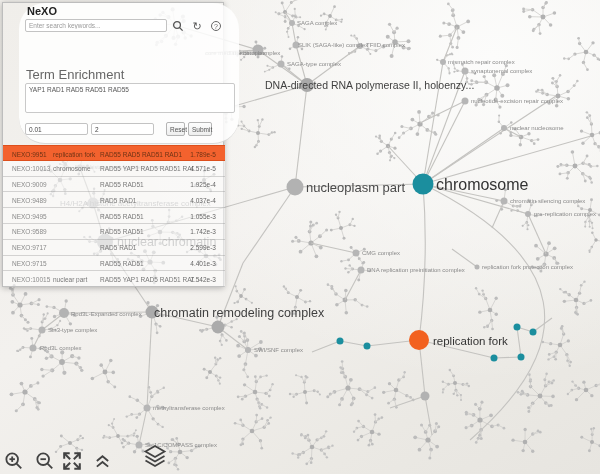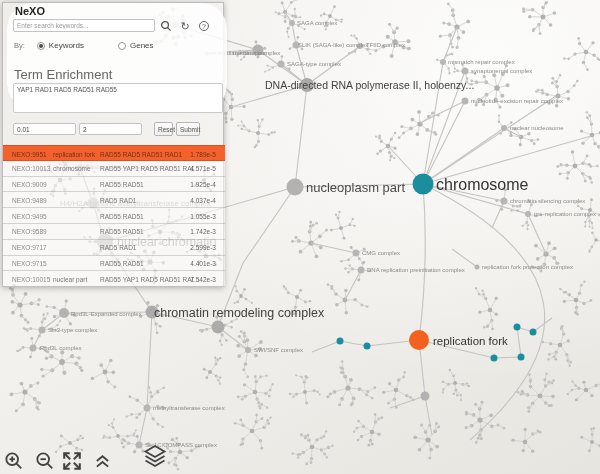--- a/index.html
+++ b/index.html
@@ -7,21 +7,21 @@
   .stage{position:relative;width:600px;height:474px;overflow:hidden;
     background:
       radial-gradient(ellipse at 82% 12%, #fcfcfb 0%, rgba(252,252,251,0) 55%),
       linear-gradient(150deg,#f0eeea 0%,#f3f1ee 45%,#ebe9e4 80%,#e7e5e0 100%);}
   svg#graph{position:absolute;left:0;top:0;}
   svg text{user-select:none;}
 
   
   .panel{position:absolute;left:2px;top:2px;width:222px;height:285px;
     border:1px solid #bdbdbd;box-shadow:0 1px 6px rgba(0,0,0,.28);}
-  .panel-top{position:absolute;left:4px;top:0;width:100%;height:108px;
+  .panel-top{position:absolute;left:16px;top:0;width:100%;height:141px;
     background:rgba(255,255,255,.84);border-bottom:1px solid rgba(150,150,150,.35);border-radius:26px;}
   .app-title{position:absolute;left:8px;top:2px;font-size:11px;font-weight:bold;color:#222;}
   .search-input{position:absolute;left:6px;top:16px;width:142px;height:13px;
     border:1px solid #c3c3c3;border-radius:2px;background:#fff;font-size:6.5px;color:#444;padding:0 3px;}
   .search-input::placeholder{color:#9a9a9a;}
   .pic{position:absolute;top:16px;width:14px;height:14px;display:flex;align-items:center;justify-content:center;
     background:none;border:none;padding:0;cursor:pointer;color:#555;}
   .pic svg{display:block;}
   .help-circle{width:10px;height:10px;border:1px solid #666;border-radius:50%;
     font-size:7px;line-height:9px;text-align:center;color:#666;}
@@ -2262,31 +2262,20 @@
           </svg>
         </span>
       </button>
       <button class="pic" style="left:171px;">
         <span class="refresh-glyph">↻</span>
       </button>
       <button class="pic" style="left:190px;">
         <span class="help-circle">?</span>
       </button>
 
-      <div class="by-row">
-        <span>By:</span>
-        <span class="radio-opt">
-          <span class="radio-dot sel" id="radio0"></span>
-          <span class="radio-label">Keywords</span>
-        </span>
-        <span class="radio-opt">
-          <span class="radio-dot" id="radio1"></span>
-          <span class="radio-label">Genes</span>
-        </span>
-      </div>
 
       <div class="section-heading">Term Enrichment</div>
       <textarea class="gene-textarea" style="">YAP1 RAD1 RAD5 RAD51 RAD55</textarea>
 
       <input class="param-input" id="pval-input" type="text" value="0.01" style="">
       <input class="param-input" id="mingenes-input" type="text" value="2" style="">
       <button class="mini-btn" id="reset-btn">Reset</button>
       <button class="mini-btn" id="submit-btn">Submit</button>
     </div>
 

